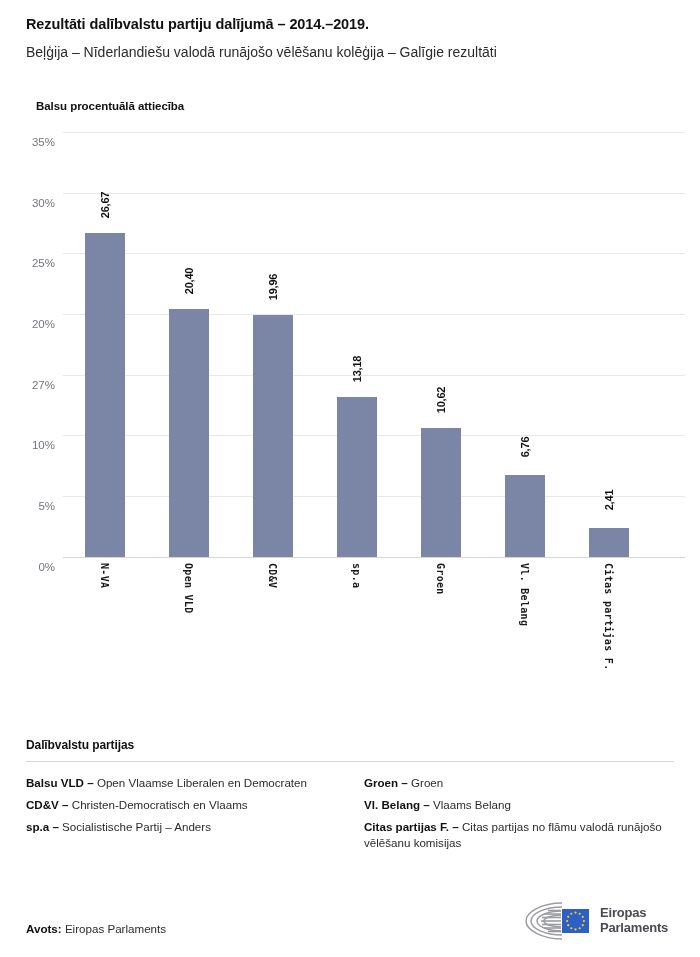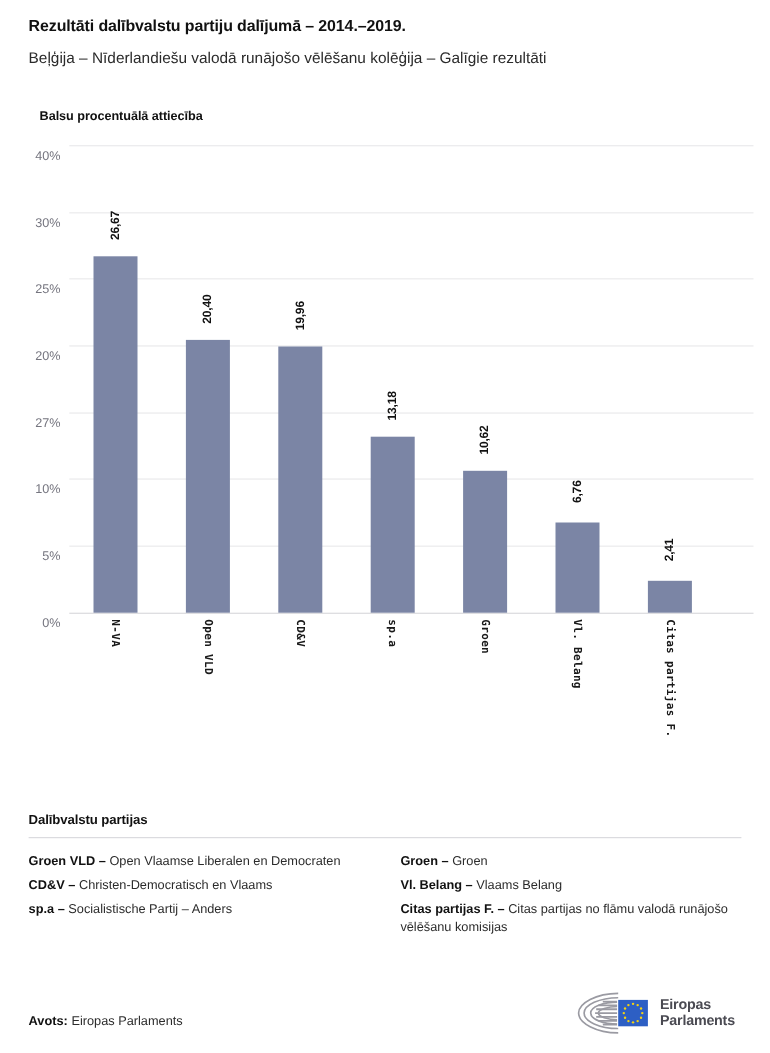--- a/index.html
+++ b/index.html
@@ -202,21 +202,21 @@
 
 <div class="chart-wrap">
   <div class="ylabels" id="ylabels">
       <div class="ylabel" style="top: 435px;">0%</div>
       <div class="ylabel" style="top: 374.286px;">5%</div>
       <div class="ylabel" style="top: 313.571px;">10%</div>
       <div class="ylabel" style="top: 252.857px;">27%</div>
       <div class="ylabel" style="top: 192.143px; margin-left: 29px;">20%</div>
       <div class="ylabel" style="top: 131.429px; margin-left: 40px;">25%</div>
       <div class="ylabel" style="top: 70.7143px;">30%</div>
-      <div class="ylabel" style="top: 10px;">40%</div>
+      <div class="ylabel" style="top: 10px;">35%</div>
     </div>
   <div class="plot" id="plot">
     <div id="gridlines">
         <div class="gridline base" style="top: 425px;"></div>
         <div class="gridline" style="top: 364.286px;"></div>
         <div class="gridline" style="top: 303.571px;"></div>
         <div class="gridline" style="top: 242.857px;"></div>
         <div class="gridline" style="top: 182.143px;"></div>
         <div class="gridline" style="top: 121.429px;"></div>
         <div class="gridline" style="top: 60.7143px;"></div>
@@ -262,21 +262,21 @@
       <div class="cat-label" style="left: 467px;">Vl. Belang</div>
       <div class="cat-label" style="left: 551px;">Citas partijas F.</div>
     </div>
 </div>
 
 <div class="legend">
   <div class="legend-title">Dalībvalstu partijas</div>
   <div class="legend-rule"></div>
   <div class="legend-cols">
     <div class="legend-col" id="legend-left">
-        <div class="legend-item"><b>Groen VLD –</b><span> Open Vlaamse Liberalen en Democraten</span></div>
+        <div class="legend-item"><b>Balsu VLD –</b><span> Open Vlaamse Liberalen en Democraten</span></div>
         <div class="legend-item"><b>CD&amp;V –</b><span> Christen-Democratisch en Vlaams</span></div>
         <div class="legend-item"><b>sp.a –</b><span> Socialistische Partij – Anders</span></div>
       </div>
     <div class="legend-col" id="legend-right">
         <div class="legend-item"><b>Groen –</b><span> Groen</span></div>
         <div class="legend-item"><b>Vl. Belang –</b><span> Vlaams Belang</span></div>
         <div class="legend-item"><b>Citas partijas F. –</b><span> Citas partijas no flāmu valodā runājošo vēlēšanu komisijas</span></div>
       </div>
   </div>
 </div>

